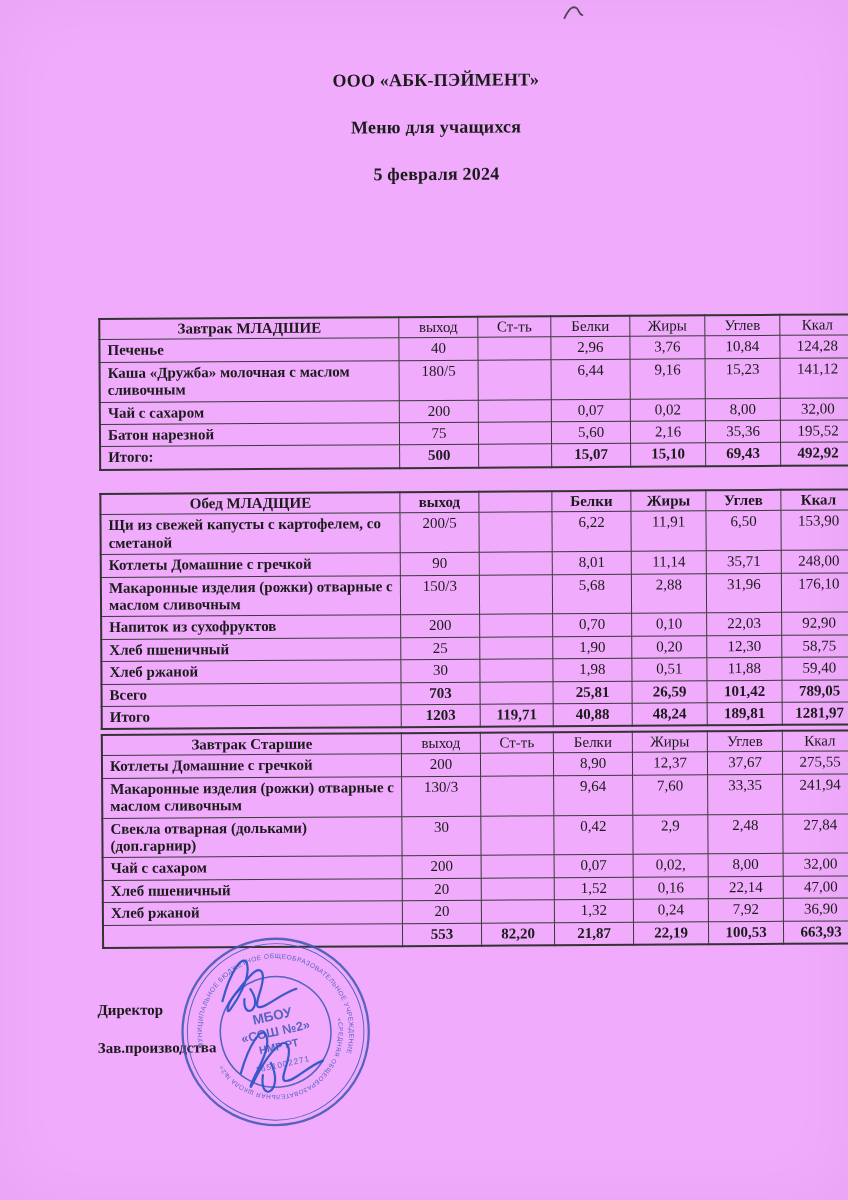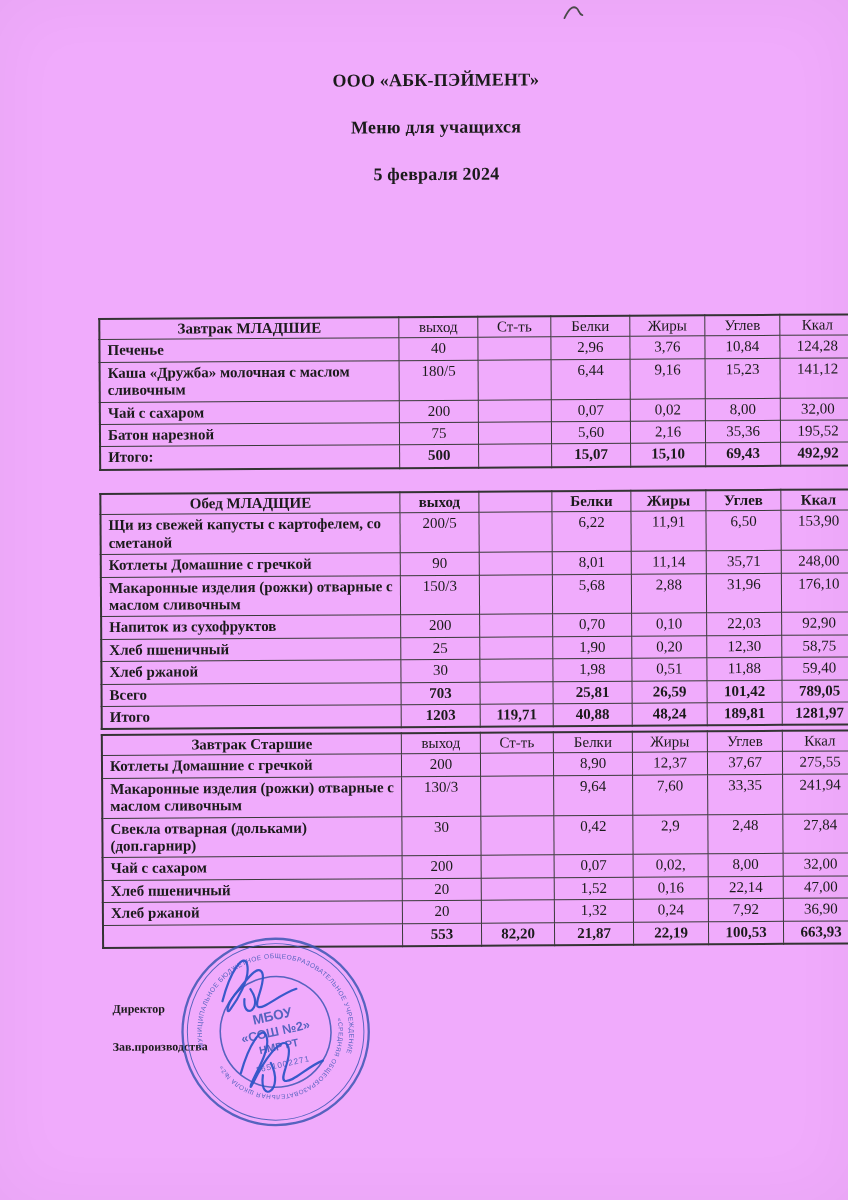--- a/index.html
+++ b/index.html
@@ -14,21 +14,21 @@
               font-size:15px;line-height:1.16;border:2px solid #333}
   .menu-table th,.menu-table td{border:1px solid #3a3a3a;padding:2px 5px;vertical-align:top;text-align:center}
   .menu-table th{font-weight:normal;padding:1px 4px}
   .menu-table th.col0{font-weight:bold}
   .menu-table.bold-head th{font-weight:bold}
   .menu-table td.col0{text-align:left;font-weight:bold;padding-left:7px}
   .menu-table tr.bold-row td{font-weight:bold}
   .col0{width:290px}.col1{width:70px}.col2{width:64px}.col3{width:70px}.col4{width:66px}.col5{width:66px}.col6{width:66px}
   .t1{top:316px}.t2{top:491px}.t3{top:732px}
 
-  .sign-label{position:absolute;left:110px;font-size:12px;font-weight:bold}
+  .sign-label{position:absolute;left:95px;font-size:15px;font-weight:bold}
   .sig-director{top:1000px}
   .sig-chef{top:1038px}
 
   .stamp{position:absolute;left:176px;top:934px;width:194px;height:194px;opacity:.85}
   .stamp text{font-family:"Liberation Sans","DejaVu Sans",sans-serif;fill:#3d57b5}
   .signature{position:absolute}
   .sig1{left:196px;top:944px;width:130px;height:80px}
   .sig2{left:218px;top:1012px;width:130px;height:95px}
   .corner-mark{position:absolute;left:566px;top:4px;width:26px;height:18px}
 </style>

